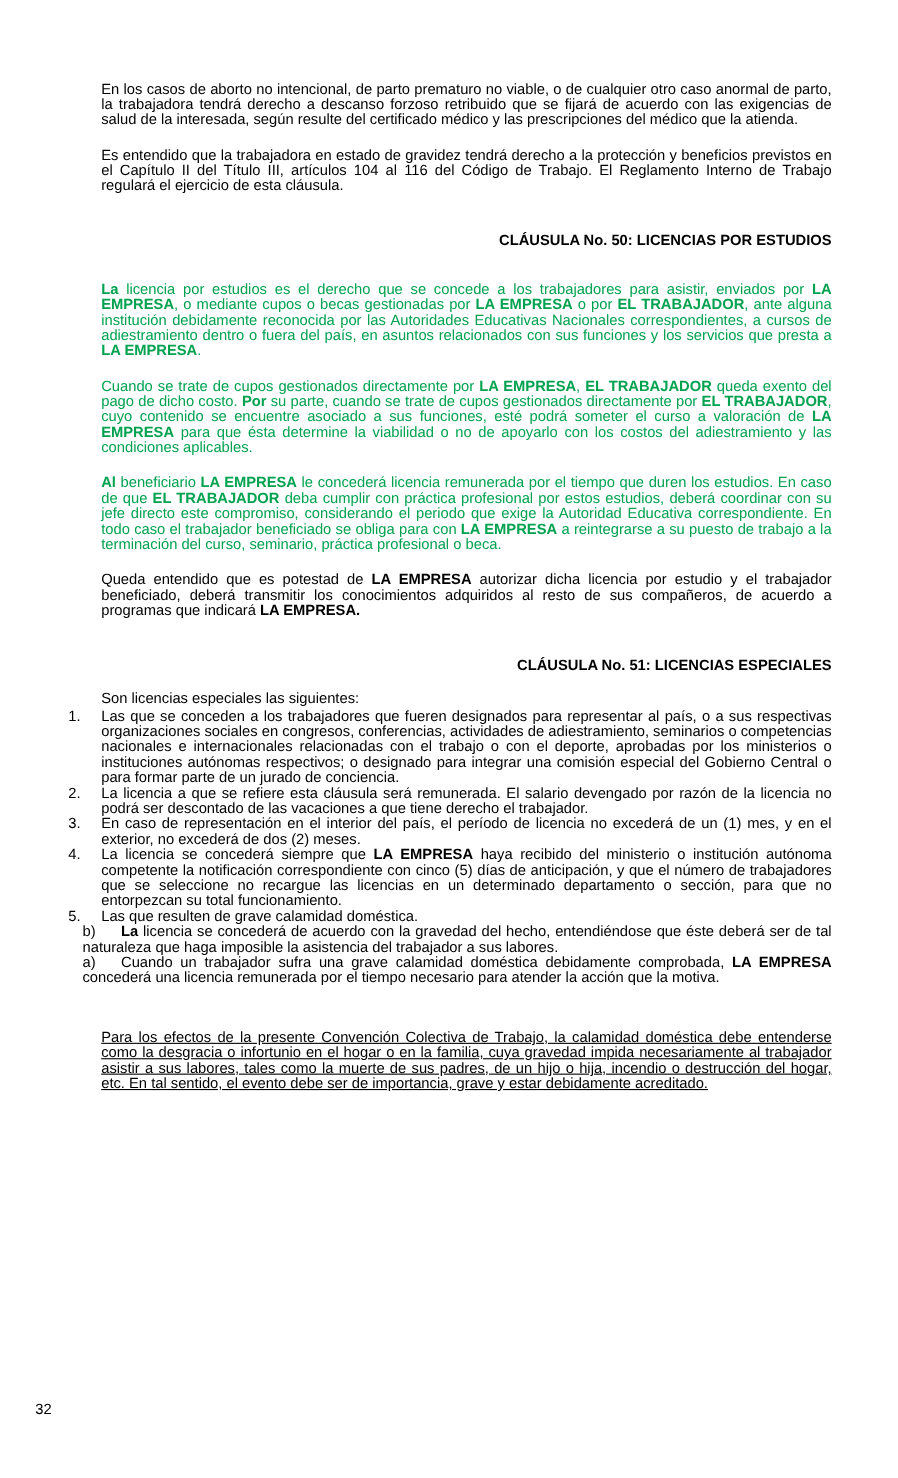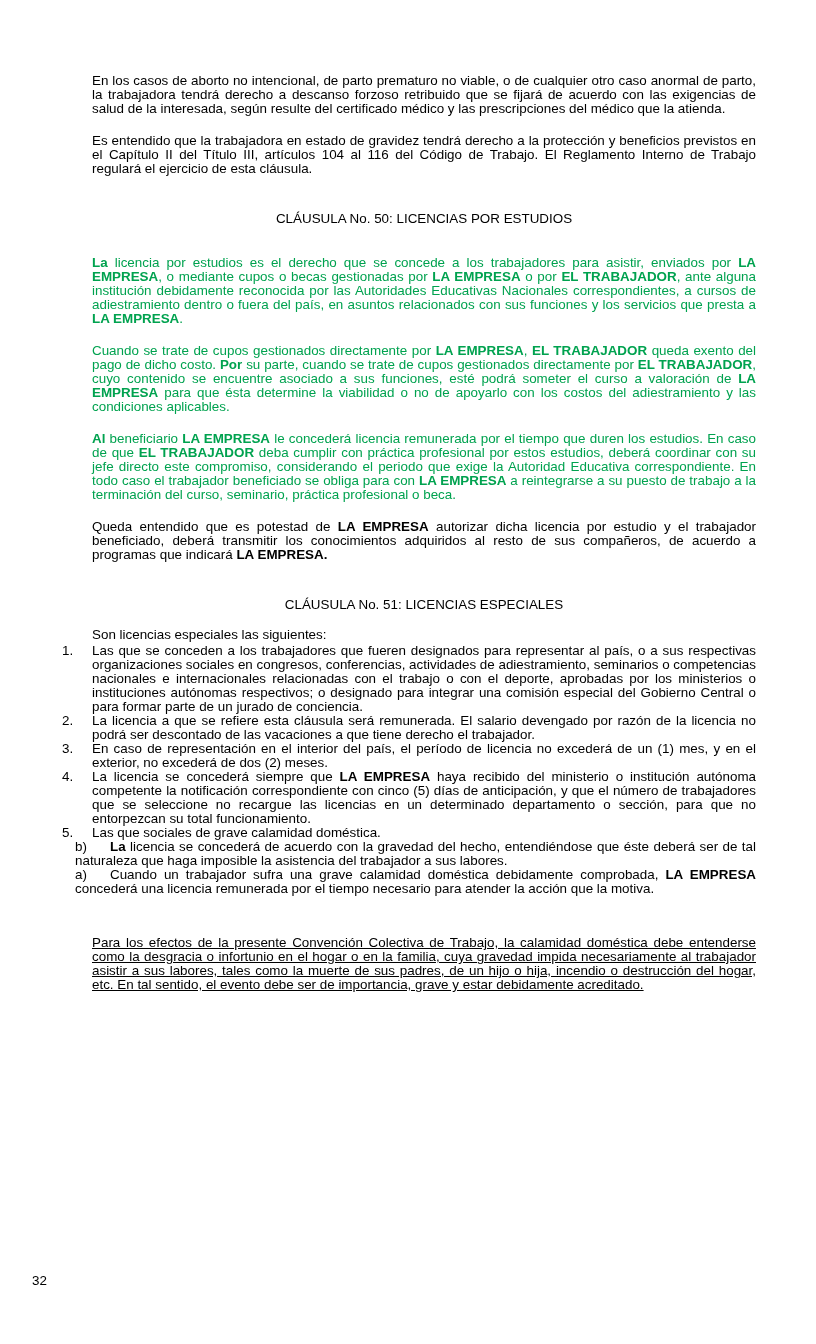--- a/index.html
+++ b/index.html
@@ -19,22 +19,22 @@
     left: 92px;
     top: 74px;
     width: 664px;
   }
   .para {
     text-align: justify;
     margin: 0 0 18px 0;
   }
   .green { color: var(--green, #00A24F); }
   .heading {
-    font-weight: normal;
-    text-align: center;
+    font-weight: bold;
+    text-align: right;
     margin: 36px 0 30px 0;
   }
   .heading.h51 { margin-bottom: 16px; }
   .intro { margin: 0 0 2px 0; text-align: justify; }
   .num-list { margin-left: -30px; }
   .num-item { display: flex; margin: 0; }
   .num-item .num {
     flex: none;
     width: 30px;
     text-align: left;
@@ -99,21 +99,21 @@
         <span class="itext">En caso de representación en el interior del país, el período de licencia no excederá de un (1) mes, y en el exterior, no excederá de dos (2) meses.</span>
       </div>
 
       <div class="num-item">
         <span class="num">4.</span>
         <span class="itext"><span>La licencia se concederá siempre que </span><span style="font-weight: bold;">LA EMPRESA</span><span> haya recibido del ministerio o institución autónoma competente la notificación correspondiente con cinco (5) días de anticipación, y que el número de trabajadores que se seleccione no recargue las licencias en un determinado departamento o sección, para que no entorpezcan su total funcionamiento.</span></span>
       </div>
 
       <div class="num-item">
         <span class="num">5.</span>
-        <span class="itext">Las que sociales de grave calamidad doméstica.</span>
+        <span class="itext">Las que resulten de grave calamidad doméstica.</span>
       </div>
 
     </div>
 
     <div class="sub-item"><span class="sublabel">b)</span><span><span style="font-weight: bold;">La</span><span> licencia se concederá de acuerdo con la gravedad del hecho, entendiéndose que éste deberá ser de tal naturaleza que haga imposible la asistencia del trabajador a sus labores.</span></span></div>
 
     <div class="sub-item"><span class="sublabel">a)</span><span><span>Cuando un trabajador sufra una grave calamidad doméstica debidamente comprobada, </span><span style="font-weight: bold;">LA EMPRESA</span><span> concederá una licencia remunerada por el tiempo necesario para atender la acción que la motiva.</span></span></div>
 
     <p class="para final-para">Para los efectos de la presente Convención Colectiva de Trabajo, la calamidad doméstica debe entenderse como la desgracia o infortunio en el hogar o en la familia, cuya gravedad impida necesariamente al trabajador asistir a sus labores, tales como la muerte de sus padres, de un hijo o hija, incendio o destrucción del hogar, etc. En tal sentido, el evento debe ser de importancia, grave y estar debidamente acreditado.</p>
 

